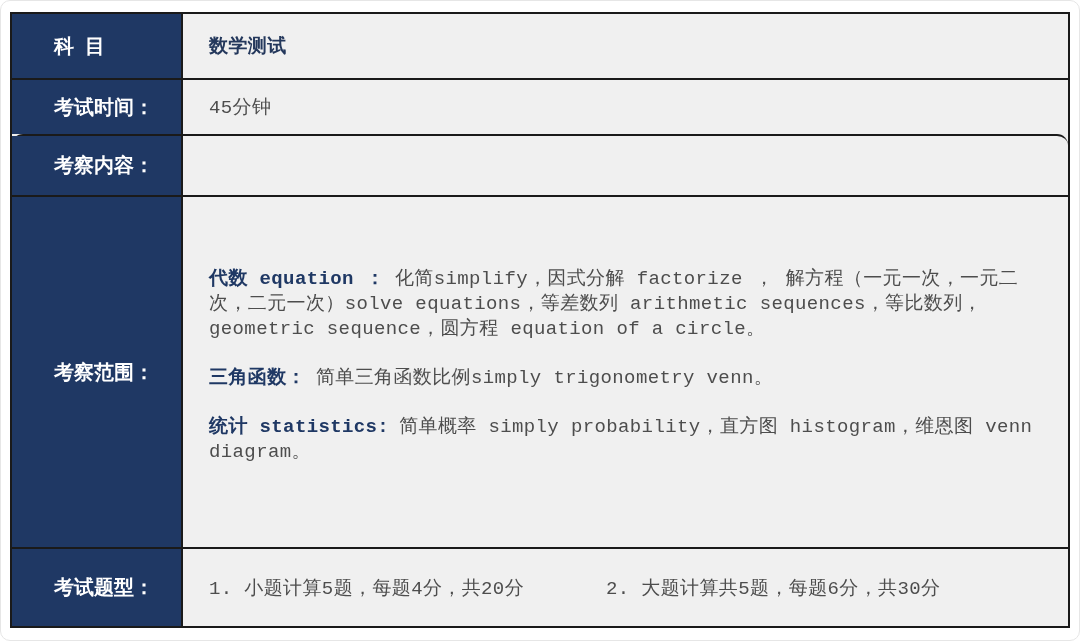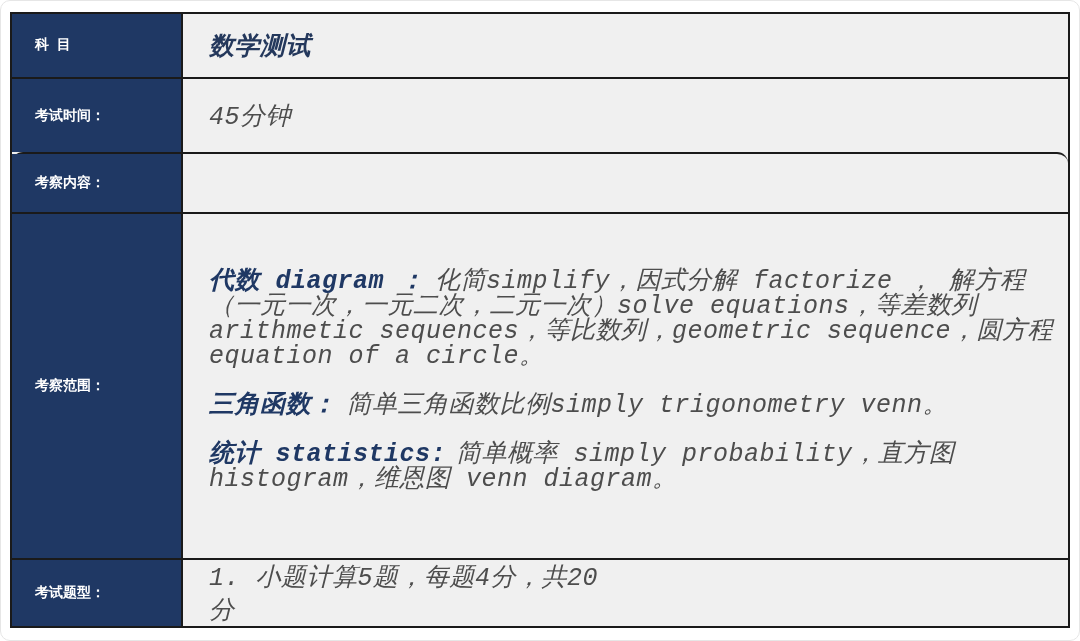--- a/index.html
+++ b/index.html
@@ -30,48 +30,47 @@
     flex-direction: column;
     background: #f0f0f0;
   }
   .row {
     display: flex;
     flex-direction: row;
     box-sizing: border-box;
   }
   .row + .row { border-top: 2px solid #1a1a1a; }
   .r1 { height: 64px; }
-  .r2 { height: 77px; }
+  .r2 { height: 56px; }
   .r3 { height: 61px; border-radius: 11px; }
   .r4 { height: 352px; }
   .r5 { flex: 1; }
   .label-cell {
     width: 171px;
     box-sizing: border-box;
     background: #1f3864;
     border-right: 2px solid #1a1a1a;
     color: #ffffff;
     font-weight: bold;
-    font-size: 14px;
+    font-size: 20px;
     display: flex;
     align-items: center;
-    padding-left: 23px;
+    padding-left: 42px;
     flex-shrink: 0;
   }
   .content-cell {
     flex: 1;
     box-sizing: border-box;
     background: #f0f0f0;
     display: flex;
     align-items: center;
     padding: 0 12px 0 26px;
-    font-size: 25px;
+    font-size: 19px;
     color: #4d4d4d;
     letter-spacing: 0.02em;
-    font-style: italic;
   }
   .ls { letter-spacing: 0.55em; }
   .exam-title {
     font-weight: bold;
     color: #24385c;
   }
   .scope-cell {
     flex-direction: column;
     align-items: stretch;
     justify-content: center;
@@ -120,33 +119,34 @@
       <span>考察内容：</span>
     </div>
   </div>
 
   <div class="row r4">
     <div class="label-cell">
       <span>考察范围：</span>
     </div>
     <div class="content-cell scope-cell">
       <p class="para">
-        <span class="ph">代数 diagram ：</span><span>化简simplify，因式分解 factorize ， 解方程（一元一次，一元二次，二元一次）solve equations，等差数列 arithmetic sequences，等比数列，geometric sequence，圆方程 equation of a circle。</span>
+        <span class="ph">代数 equation ：</span><span>化简simplify，因式分解 factorize ， 解方程（一元一次，一元二次，二元一次）solve equations，等差数列 arithmetic sequences，等比数列，geometric sequence，圆方程 equation of a circle。</span>
       </p>
       <p class="para">
         <span class="ph">三角函数：</span><span>简单三角函数比例simply trigonometry venn。</span>
       </p>
       <p class="para">
         <span class="ph">统计 statistics:</span><span>简单概率 simply probability，直方图 histogram，维恩图 venn diagram。</span>
       </p>
     </div>
   </div>
 
   <div class="row r5">
     <div class="label-cell">
       <span>考试题型：</span>
     </div>
     <div class="content-cell">
       <span class="q-item-1">1. 小题计算5题，每题4分，共20分</span>
+      <span>2. 大题计算共5题，每题6分，共30分</span>
     </div>
   </div>
 
 </div>
 
 </body></html>

